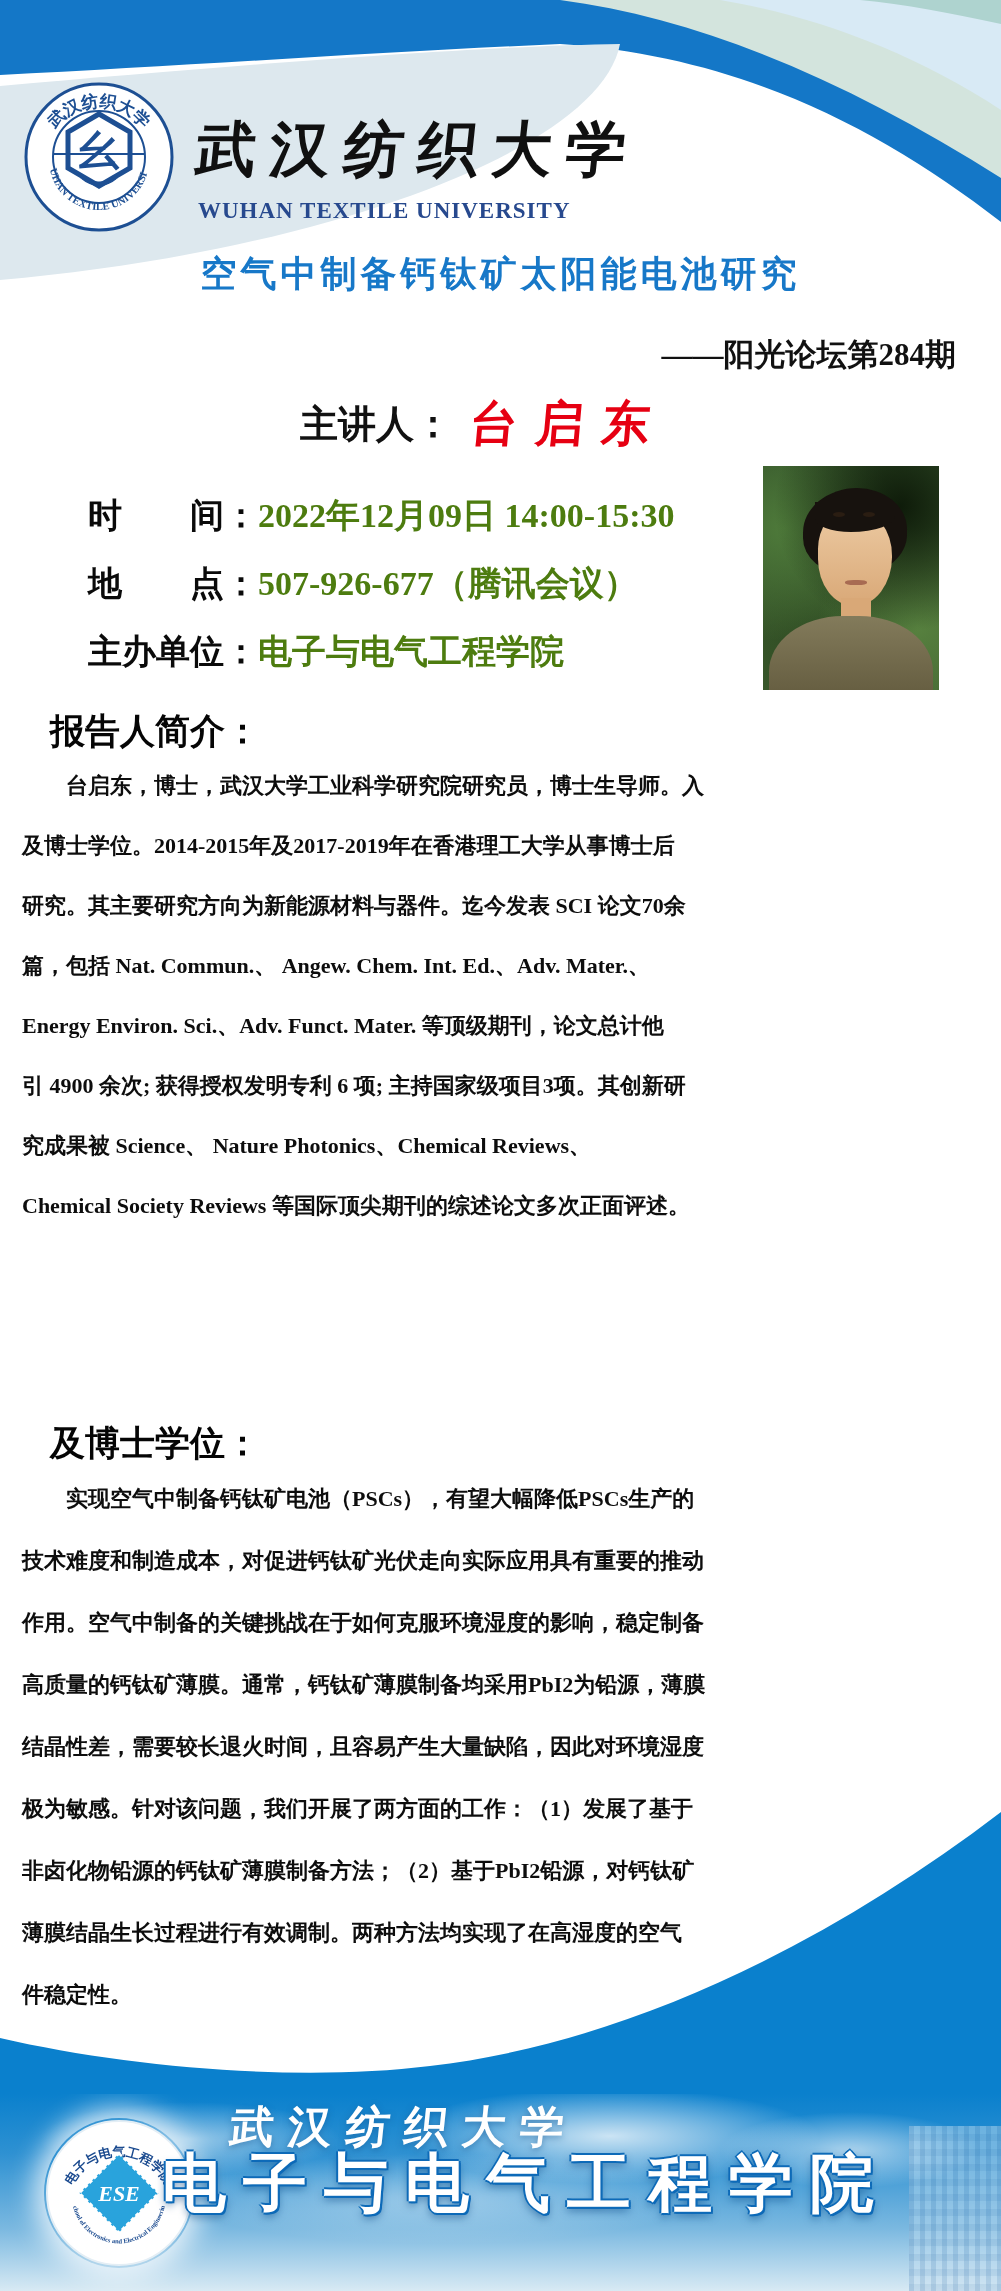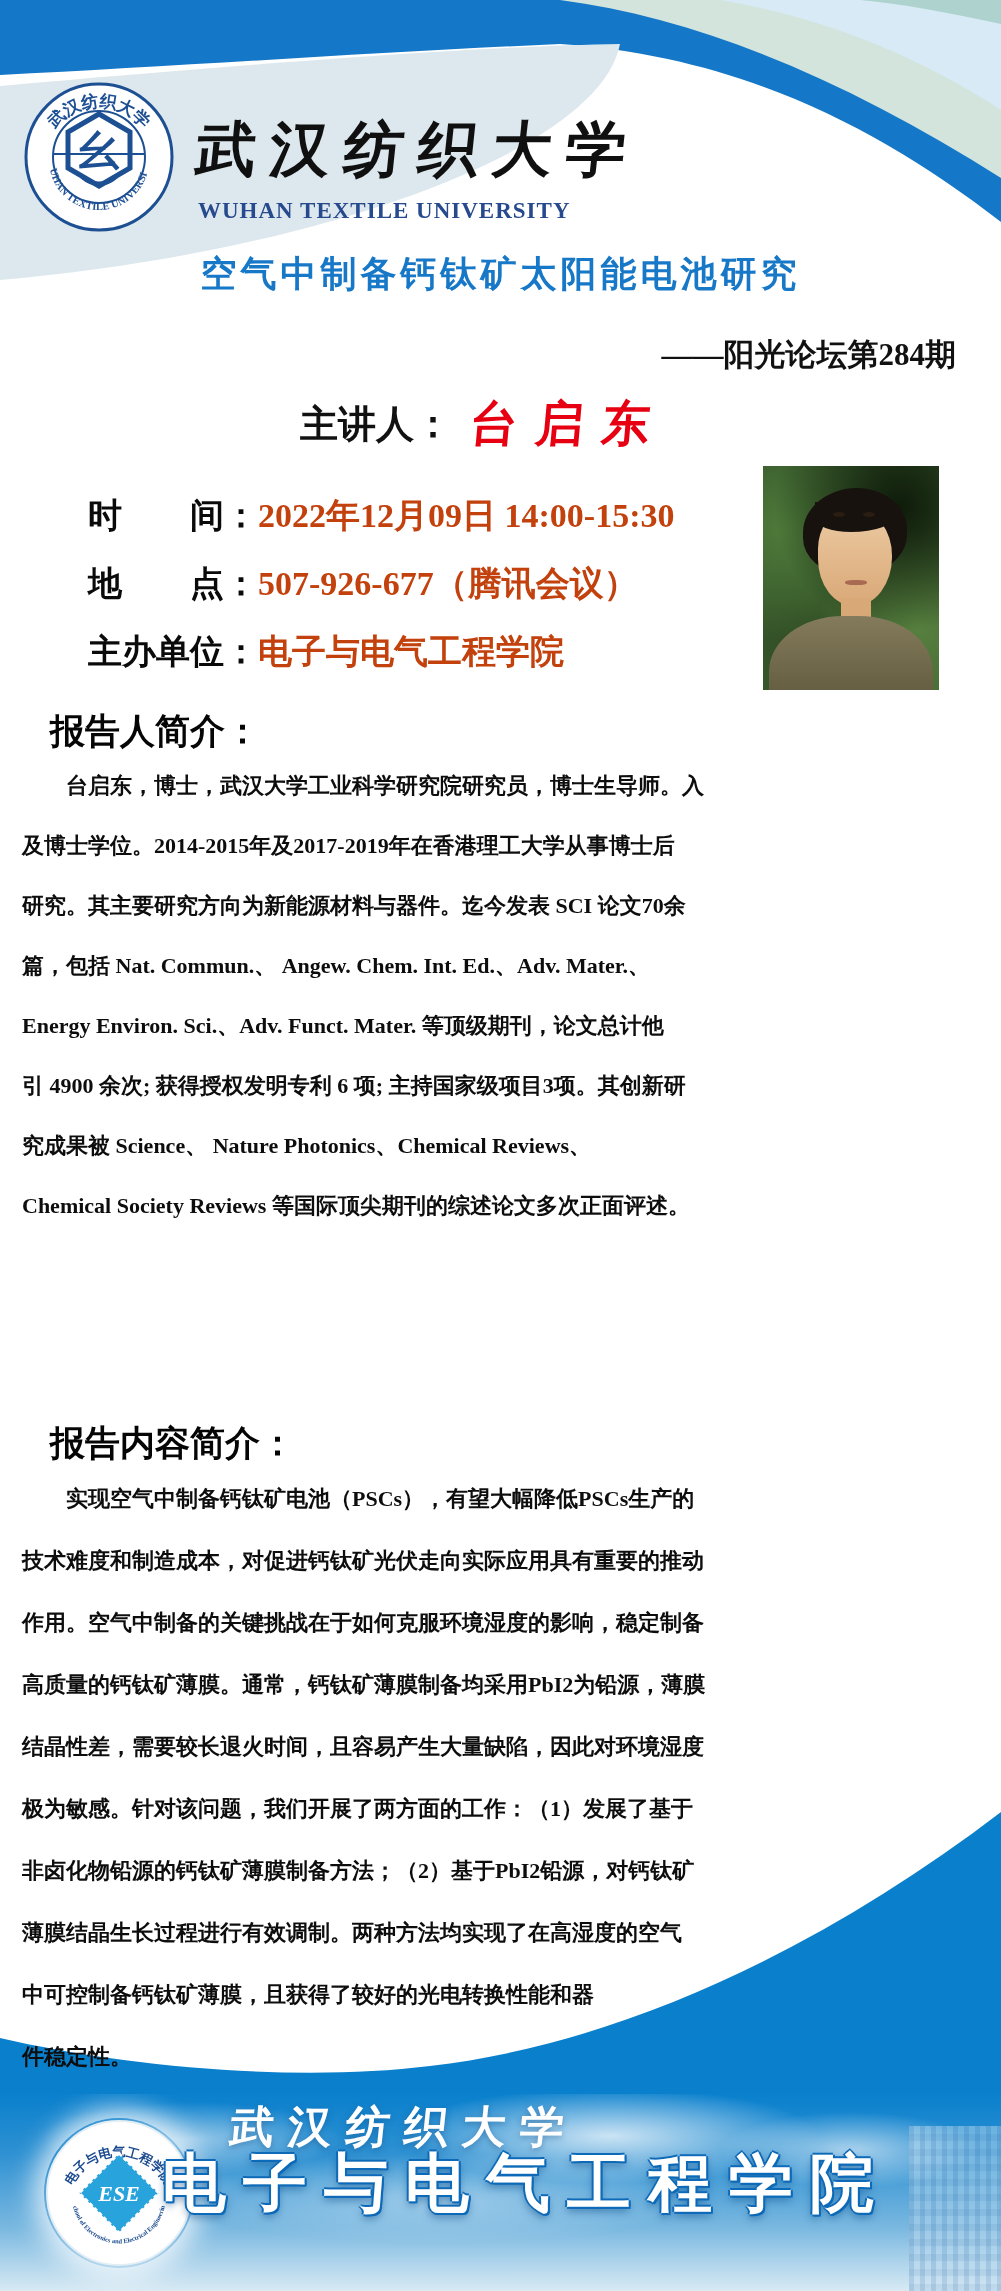--- a/index.html
+++ b/index.html
@@ -31,21 +31,21 @@
   }
   .speaker-row{position:absolute;left:300px;top:392px;white-space:nowrap;}
   .spk-label{font-size:38px;font-weight:bold;color:#111;vertical-align:middle;}
   .spk-name{
     font-size:48px;font-weight:bold;color:#e60012;letter-spacing:18px;margin-left:18px;
     display:inline-block;transform:skewX(-5deg);vertical-align:middle;
   }
   .info{position:absolute;left:88px;top:482px;}
   .info-row{font-size:34px;font-weight:bold;line-height:68px;white-space:nowrap;}
   .info-label{color:#0a0a0a;}
-  .info-value{color:#c2410c;}
+  .info-value{color:#4d7c0f;}
 
   .photo{
     position:absolute;left:763px;top:466px;width:176px;height:224px;overflow:hidden;
     background:
       radial-gradient(circle at 78% 18%, rgba(12,24,8,.95), rgba(12,24,8,0) 55%),
       radial-gradient(circle at 12% 28%, #4e7a3a, rgba(78,122,58,0) 50%),
       radial-gradient(circle at 88% 72%, #57813f, rgba(87,129,63,0) 45%),
       radial-gradient(circle at 30% 80%, #2e4a22, rgba(46,74,34,0) 55%),
       linear-gradient(160deg,#33522a,#446633);
   }
@@ -180,31 +180,30 @@
       <div class="line">　　台启东，博士，武汉大学工业科学研究院研究员，博士生导师。入</div>
       <div class="line">及博士学位。2014-2015年及2017-2019年在香港理工大学从事博士后</div>
       <div class="line">研究。其主要研究方向为新能源材料与器件。迄今发表 SCI 论文70余</div>
       <div class="line">篇，包括 Nat. Commun.、 Angew. Chem. Int. Ed.、Adv. Mater.、</div>
       <div class="line">Energy Environ. Sci.、Adv. Funct. Mater. 等顶级期刊，论文总计他</div>
       <div class="line">引 4900 余次; 获得授权发明专利 6 项; 主持国家级项目3项。其创新研</div>
       <div class="line">究成果被 Science、 Nature Photonics、Chemical Reviews、</div>
       <div class="line">Chemical Society Reviews 等国际顶尖期刊的综述论文多次正面评述。</div>
     </div>
 
-  <div class="sec-h abs-h">报告内容简介：</div>
+  <div class="sec-h abs-h">及博士学位：</div>
   <div class="para abs-lines">
       <div class="line">　　实现空气中制备钙钛矿电池（PSCs），有望大幅降低PSCs生产的</div>
       <div class="line">技术难度和制造成本，对促进钙钛矿光伏走向实际应用具有重要的推动</div>
       <div class="line">作用。空气中制备的关键挑战在于如何克服环境湿度的影响，稳定制备</div>
       <div class="line">高质量的钙钛矿薄膜。通常，钙钛矿薄膜制备均采用PbI2为铅源，薄膜</div>
       <div class="line">结晶性差，需要较长退火时间，且容易产生大量缺陷，因此对环境湿度</div>
       <div class="line">极为敏感。针对该问题，我们开展了两方面的工作：（1）发展了基于</div>
       <div class="line">非卤化物铅源的钙钛矿薄膜制备方法；（2）基于PbI2铅源，对钙钛矿</div>
       <div class="line">薄膜结晶生长过程进行有效调制。两种方法均实现了在高湿度的空气</div>
-      <div class="line">中可控制备钙钛矿薄膜，且获得了较好的光电转换性能和器</div>
       <div class="line">件稳定性。</div>
     </div>
 
   <svg class="deco-bottom" viewBox="0 0 1001 491" aria-hidden="true">
     <path fill="#0a80cd" d="M 1001,12 L 1001,491 L 0,491 L 0,238 C 130,268 300,282 430,266 C 620,244 820,150 1001,12 Z"></path>
   </svg>
 
   <div class="footer">
     <div class="cloud c1"></div>
     <div class="cloud c2"></div>

